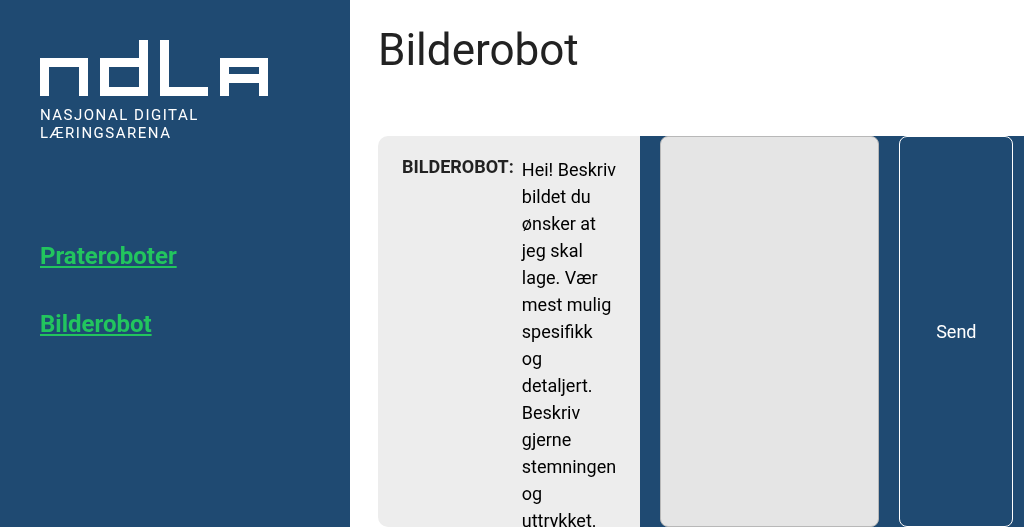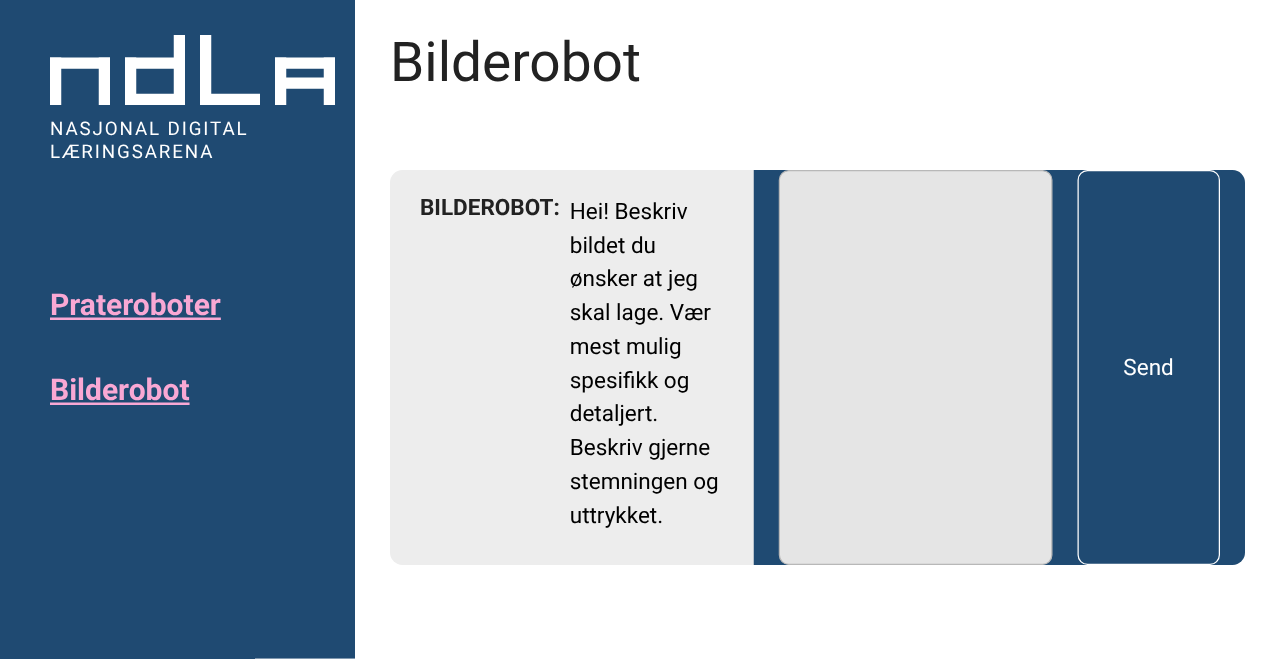--- a/index.html
+++ b/index.html
@@ -8,42 +8,42 @@
       box-sizing: border-box;
     }
     body {
       font-family: -apple-system, BlinkMacSystemFont, "Segoe UI", Roboto, "Helvetica Neue", Arial, sans-serif;
       display: flex;
       width: 1024px;
       height: 527px;
       overflow: hidden;
     }
     .sidebar {
-      width: 284px;
+      width: 350px;
       background-color: #1f4a72;
       color: white;
-      padding: 28px 40px;
+      padding: 40px 40px;
       flex-shrink: 0;
     }
     .logo {
       margin-bottom: 100px;
     }
     .logo-tagline {
       font-size: 15px;
       letter-spacing: 1.5px;
       margin-top: 6px;
       font-weight: 400;
     }
     .nav-links {
       display: flex;
       flex-direction: column;
       gap: 40px;
     }
     .nav-link {
-      color: #f9a8d4;
+      color: #22c55e;
       font-size: 24px;
       font-weight: 700;
       text-decoration: underline;
       cursor: pointer;
     }
     .main {
       flex: 1;
       background-color: white;
       padding: 24px 28px 0 28px;
       display: flex;

